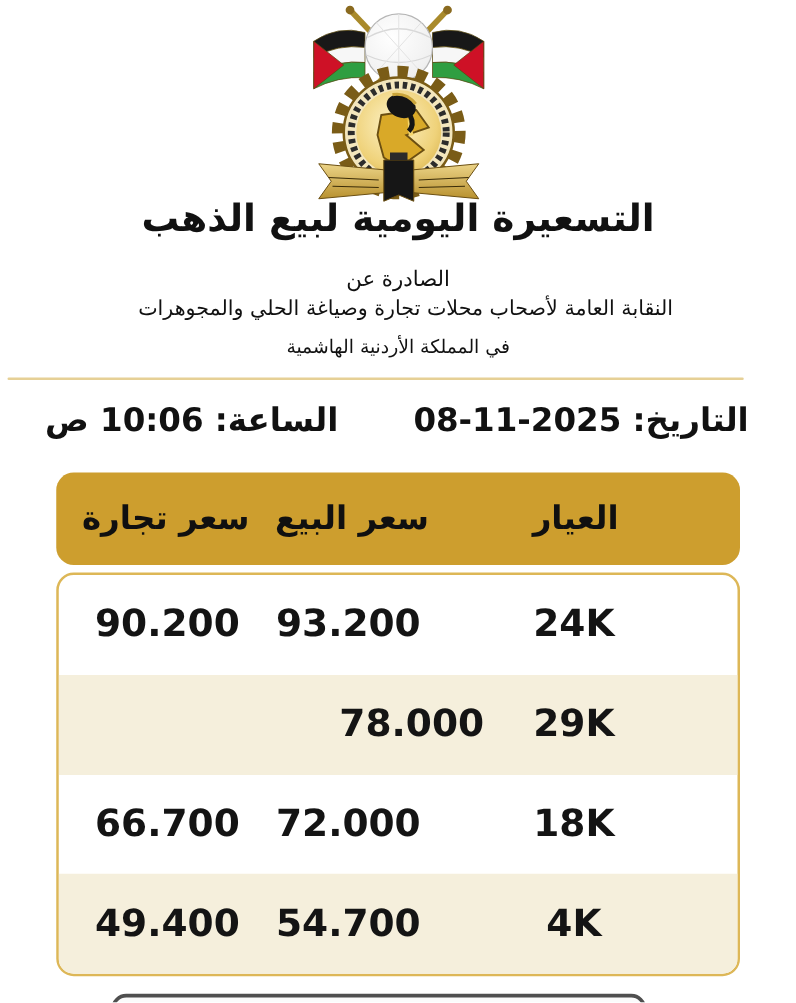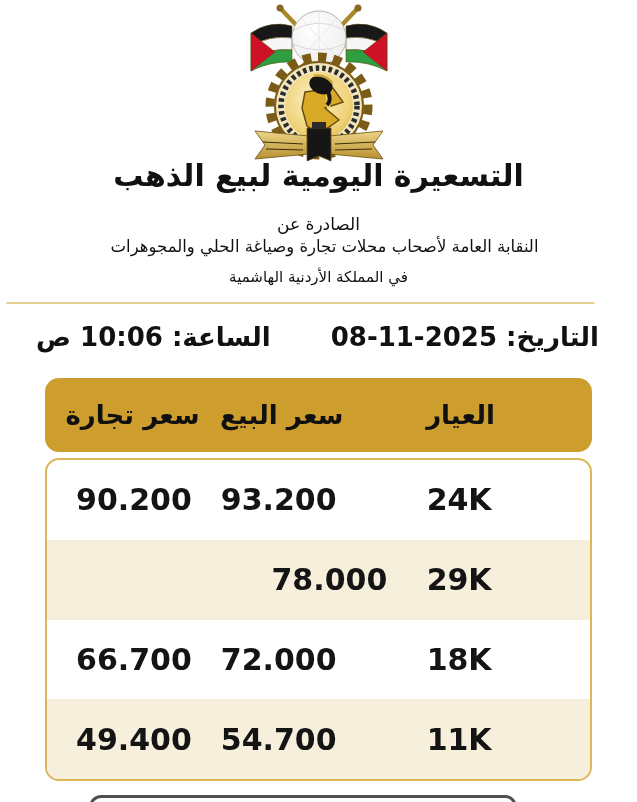--- a/index.html
+++ b/index.html
@@ -175,21 +175,21 @@
     <div class="t-row alt">
       <div class="col-karat">29K</div>
       <div class="col-buy">78.000</div>
     </div>
     <div class="t-row">
       <div class="col-karat">18K</div>
       <div class="col-sell">72.000</div>
       <div class="col-buy">66.700</div>
     </div>
     <div class="t-row alt">
-      <div class="col-karat">11K</div>
+      <div class="col-karat">4K</div>
       <div class="col-sell">54.700</div>
       <div class="col-buy">49.400</div>
     </div>
   </div>
 
   <div class="bottom-button"></div>
 
 </div>
 
 </body></html>

